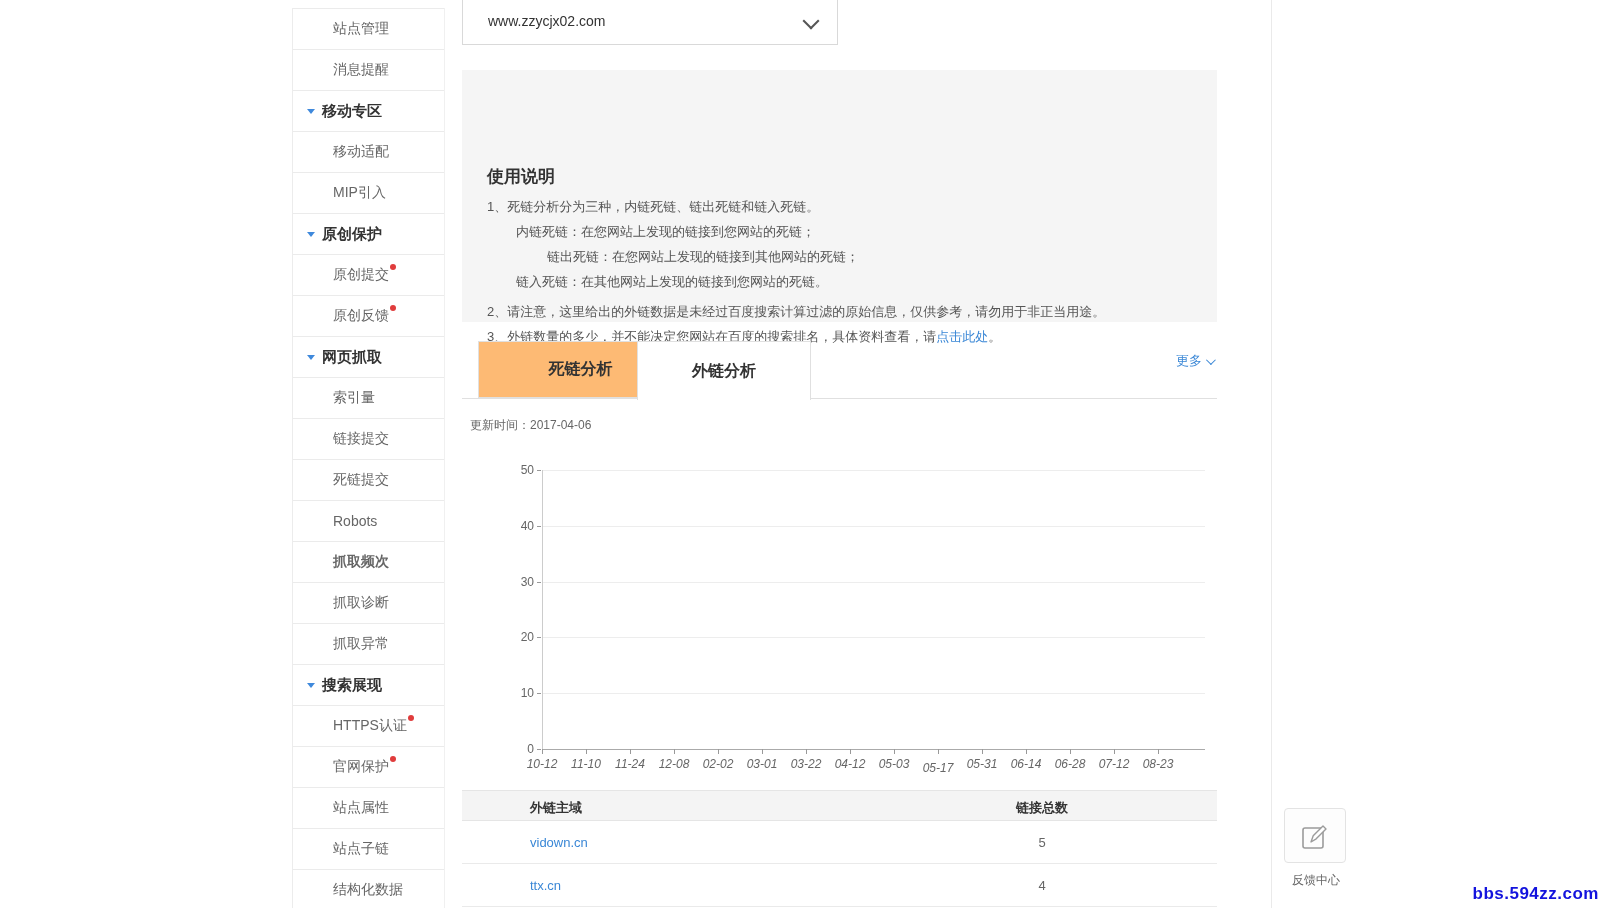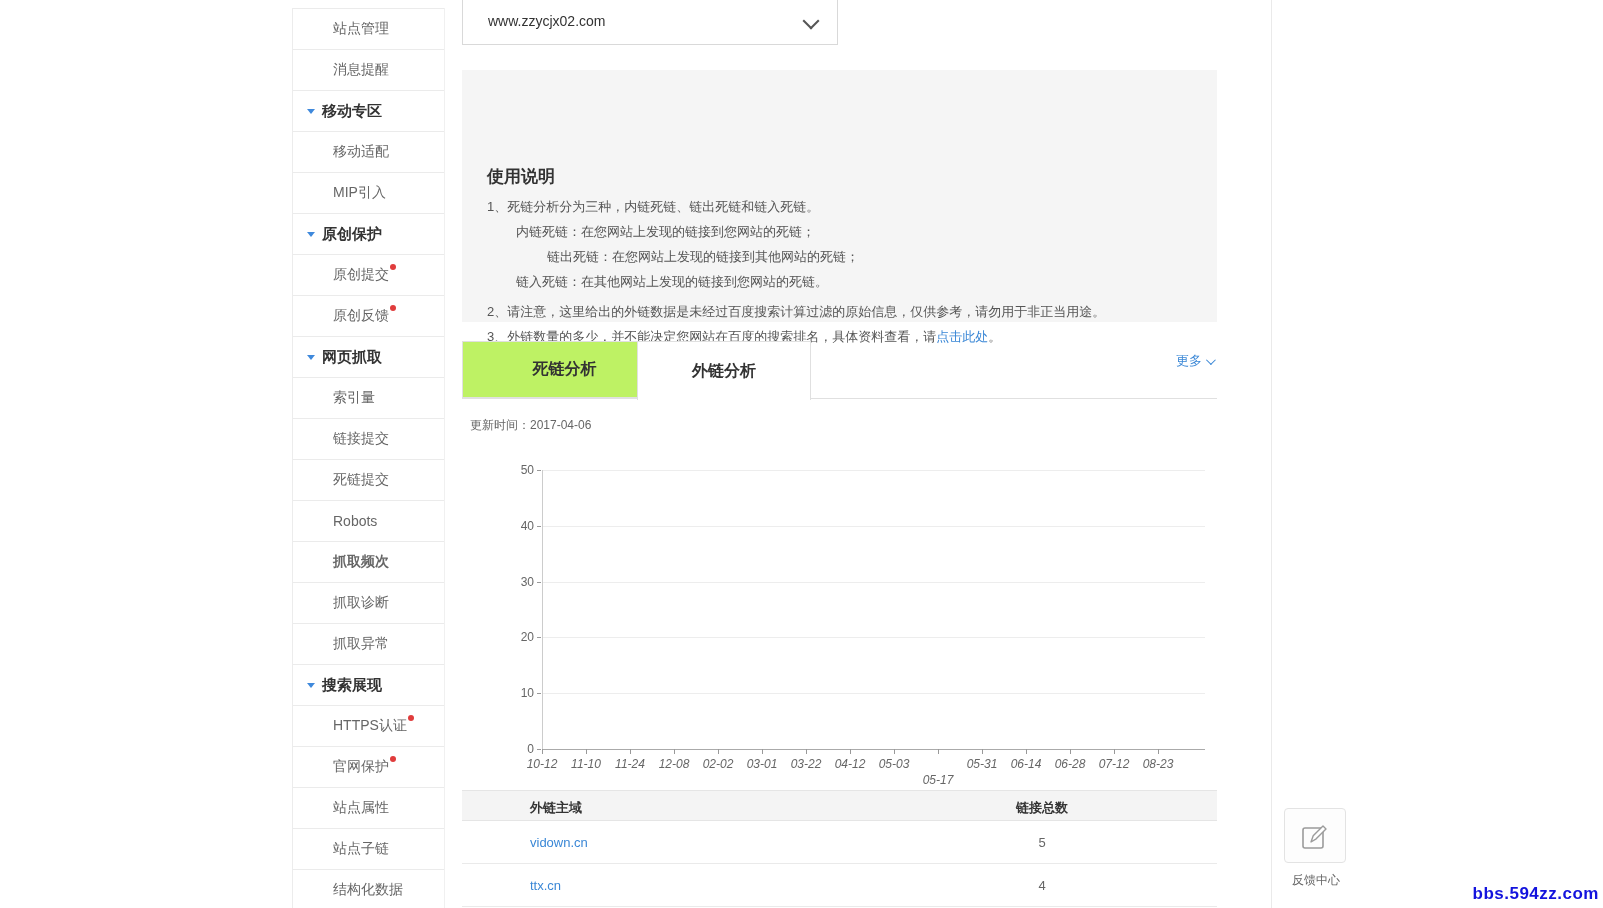--- a/index.html
+++ b/index.html
@@ -34,21 +34,21 @@
   .pline{position:absolute;white-space:nowrap;}
   .blue{color:#3a87d6;cursor:pointer;text-decoration:none;}
   #moreLink{position:absolute;right:4px;top:282px;color:#3a87d6;font-size:13px;cursor:pointer;}
   .chev-sm{display:inline-block;width:6px;height:6px;border-right:1px solid #3a87d6;
     border-bottom:1px solid #3a87d6;transform:rotate(45deg) translateY(-2px);margin-left:4px;}
 
   
   #tabstrip{left:462px;top:341px;width:755px;height:57px;border-bottom:1px solid #e0e0e0;}
   .tab{position:absolute;top:0;height:57px;box-sizing:border-box;display:flex;
     align-items:center;justify-content:center;font-size:16px;font-weight:bold;cursor:pointer;}
-  #tab0{left:0;width:205px;background:#bef264;border:1px solid #e0e0e0;}
+  #tab0{left:16px;width:205px;background:#fdba74;border:1px solid #e0e0e0;}
   #tab1{left:175px;width:174px;height:59px;background:#fff;border:1px solid #e0e0e0;border-bottom:none;}
 
   
   #updateTime{left:470px;top:417px;font-size:12px;color:#666;}
   #chart{left:462px;top:445px;width:755px;height:335px;font-size:12px;color:#666;}
   .gline{position:absolute;height:1px;background:#ededed;}
   .ylab{position:absolute;width:70px;text-align:right;}
   .ytick{position:absolute;width:4px;height:1px;background:#999;}
   .xtick{position:absolute;width:1px;height:5px;background:#999;}
   .xlab{position:absolute;width:46px;text-align:center;font-style:italic;}
@@ -214,21 +214,21 @@
     <div class="xlab" style="left: 233px; top: 312px;">02-02</div>
     <div class="xtick" style="left: 300px; top: 304px;"></div>
     <div class="xlab" style="left: 277px; top: 312px;">03-01</div>
     <div class="xtick" style="left: 344px; top: 304px;"></div>
     <div class="xlab" style="left: 321px; top: 312px;">03-22</div>
     <div class="xtick" style="left: 388px; top: 304px;"></div>
     <div class="xlab" style="left: 365px; top: 312px;">04-12</div>
     <div class="xtick" style="left: 432px; top: 304px;"></div>
     <div class="xlab" style="left: 409px; top: 312px;">05-03</div>
     <div class="xtick" style="left: 476px; top: 304px;"></div>
-    <div class="xlab" style="left: 453px; top: 328px;">05-17</div>
+    <div class="xlab" style="left: 453px; top: 316px;">05-17</div>
     <div class="xtick" style="left: 520px; top: 304px;"></div>
     <div class="xlab" style="left: 497px; top: 312px;">05-31</div>
     <div class="xtick" style="left: 564px; top: 304px;"></div>
     <div class="xlab" style="left: 541px; top: 312px;">06-14</div>
     <div class="xtick" style="left: 608px; top: 304px;"></div>
     <div class="xlab" style="left: 585px; top: 312px;">06-28</div>
     <div class="xtick" style="left: 652px; top: 304px;"></div>
     <div class="xlab" style="left: 629px; top: 312px;">07-12</div>
     <div class="xtick" style="left: 696px; top: 304px;"></div>
     <div class="xlab" style="left: 673px; top: 312px;">08-23</div>

